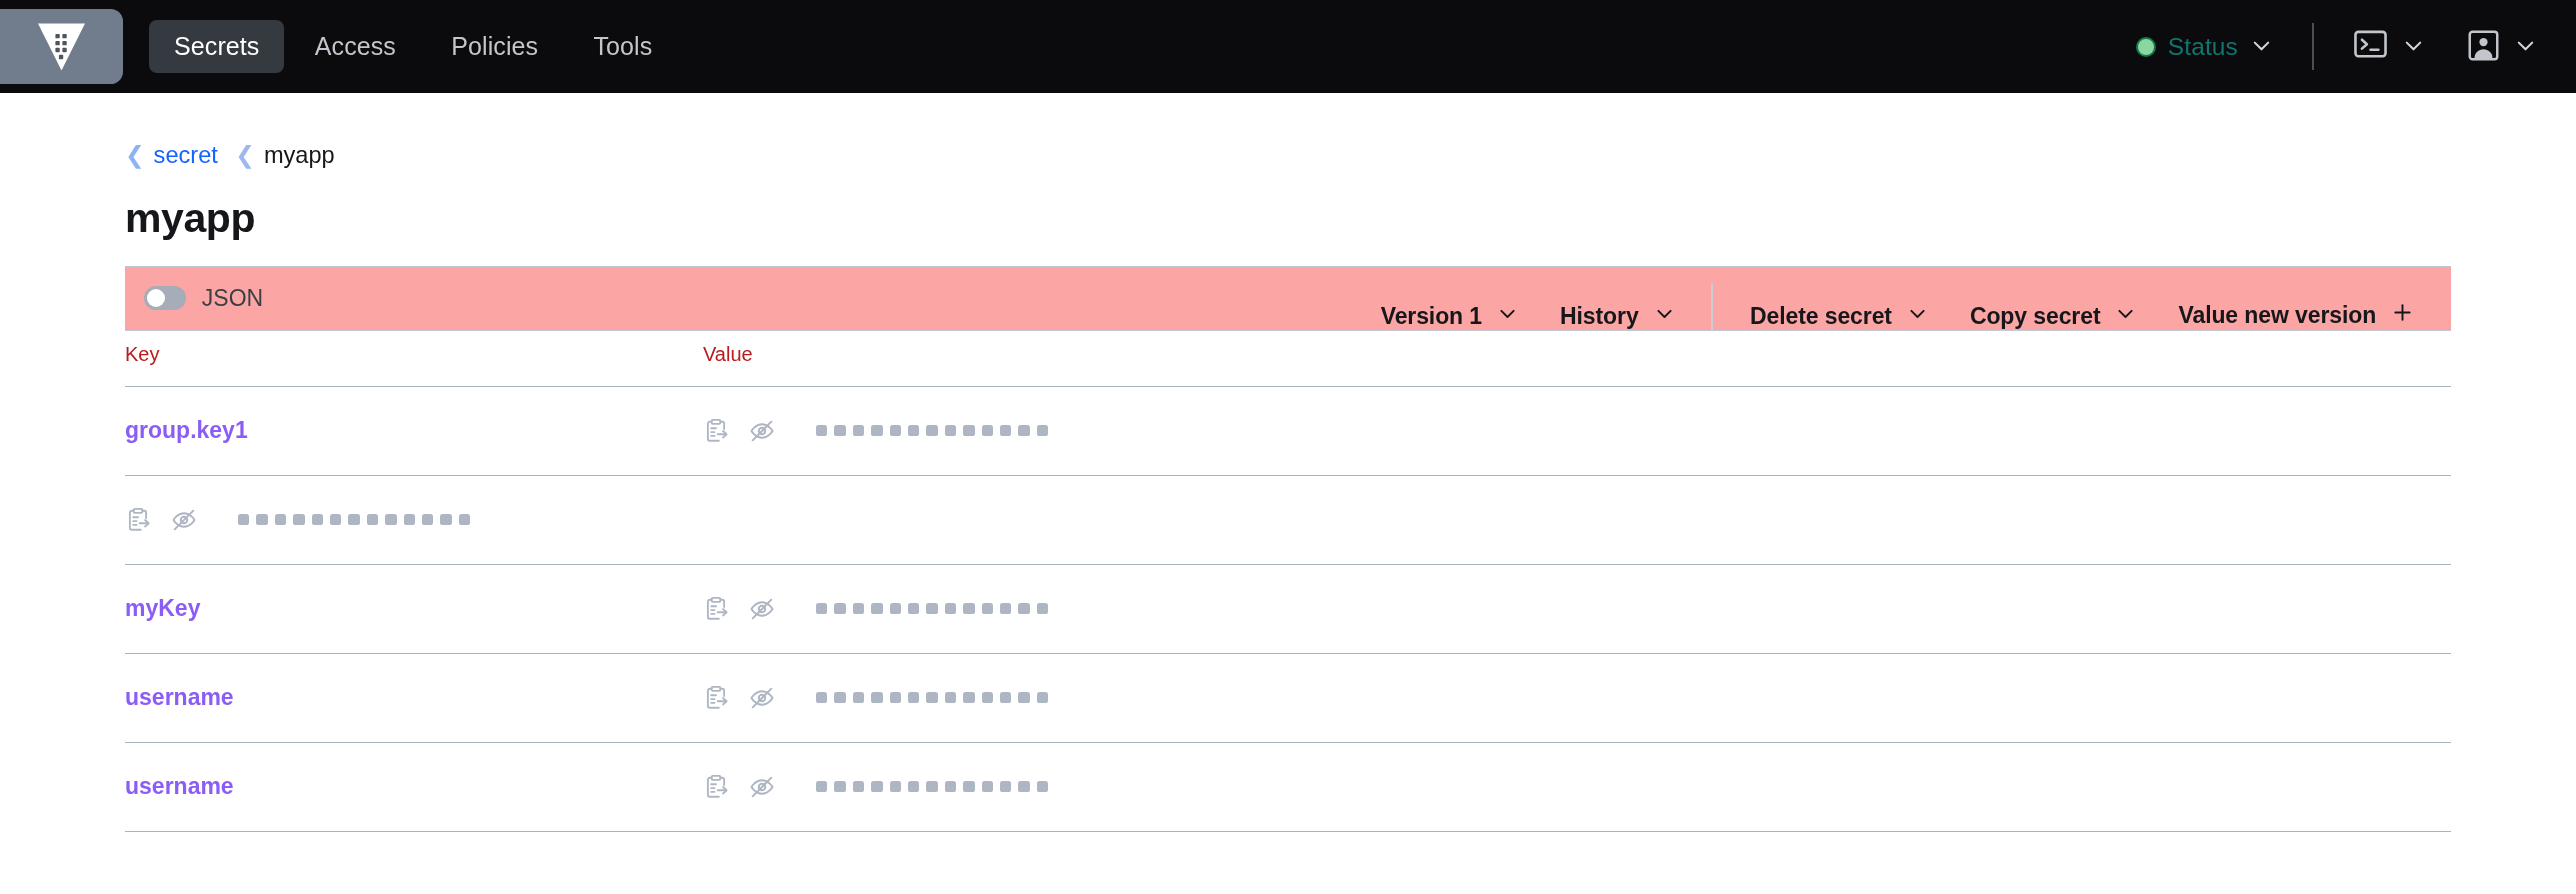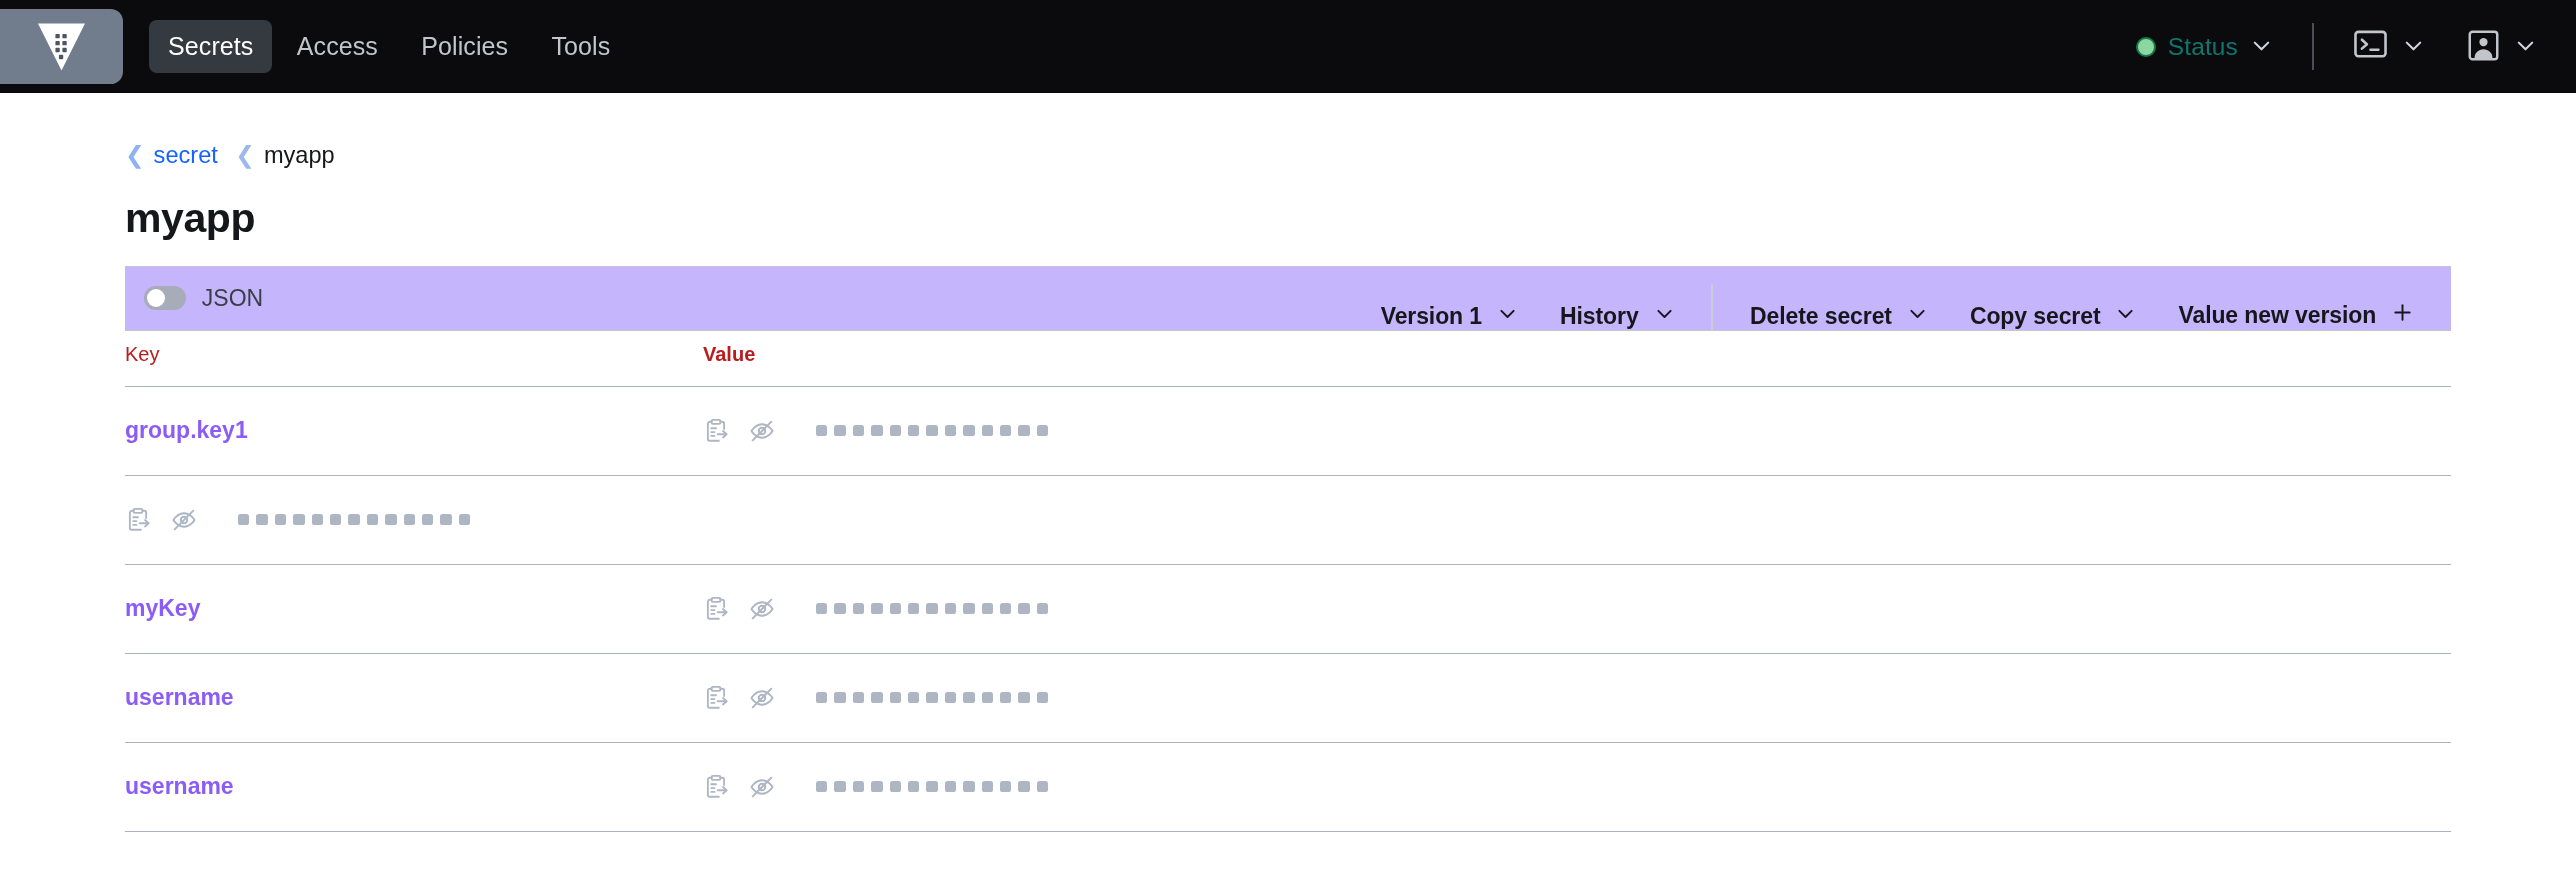--- a/index.html
+++ b/index.html
@@ -38,21 +38,21 @@
   .nav-tabs {
     display: flex;
     align-items: center;
     margin-left: 26px;
     gap: 5.3px;
   }
   .nav-tab {
     font-size: 25px;
     line-height: 1;
     color: #c2c5cb;
-    padding: 14px 19px;
+    padding: 14px 25px;
     border-radius: 7.9px;
     white-space: nowrap;
     cursor: pointer;
     letter-spacing: 0.1px;
   }
   .nav-tab.active {
     background: #343a40;
     color: #ffffff;
     font-weight: 400;
   }
@@ -135,21 +135,21 @@
   }
 
   .content-wrap {
     padding: 0 125px 0 125px;
   }
 
   
   .toolbar {
     margin-top: 23.6px;
     height: 65px;
-    background: #c4b5fd;
+    background: #fca5a5;
     border-top: 1.8px solid #c2c7d0;
     border-bottom: 1.8px solid #c2c7d0;
     display: flex;
     align-items: center;
     padding: 0 15.8px 0 19px;
   }
   .toggle-group {
     display: flex;
     align-items: center;
     gap: 15.8px;
@@ -210,21 +210,21 @@
     height: 56px;
     padding-top: 12.3px;
     border-bottom: 1.8px solid #aab3c0;
   }
   .kv-head .col-key,
   .kv-head .col-val {
     font-size: 20px;
     color: #b91c1c;
   }
   .col-key { width: 578px; flex: none; }
-  .col-val { flex: 1; font-weight: bold; }
+  .col-val { flex: 1; }
 
   .kv-row {
     display: flex;
     align-items: center;
     height: 89px;
     border-bottom: 1.8px solid #aab3c0;
   }
   .kv-row .col-key {
     font-size: 23px;
     font-weight: 700;

